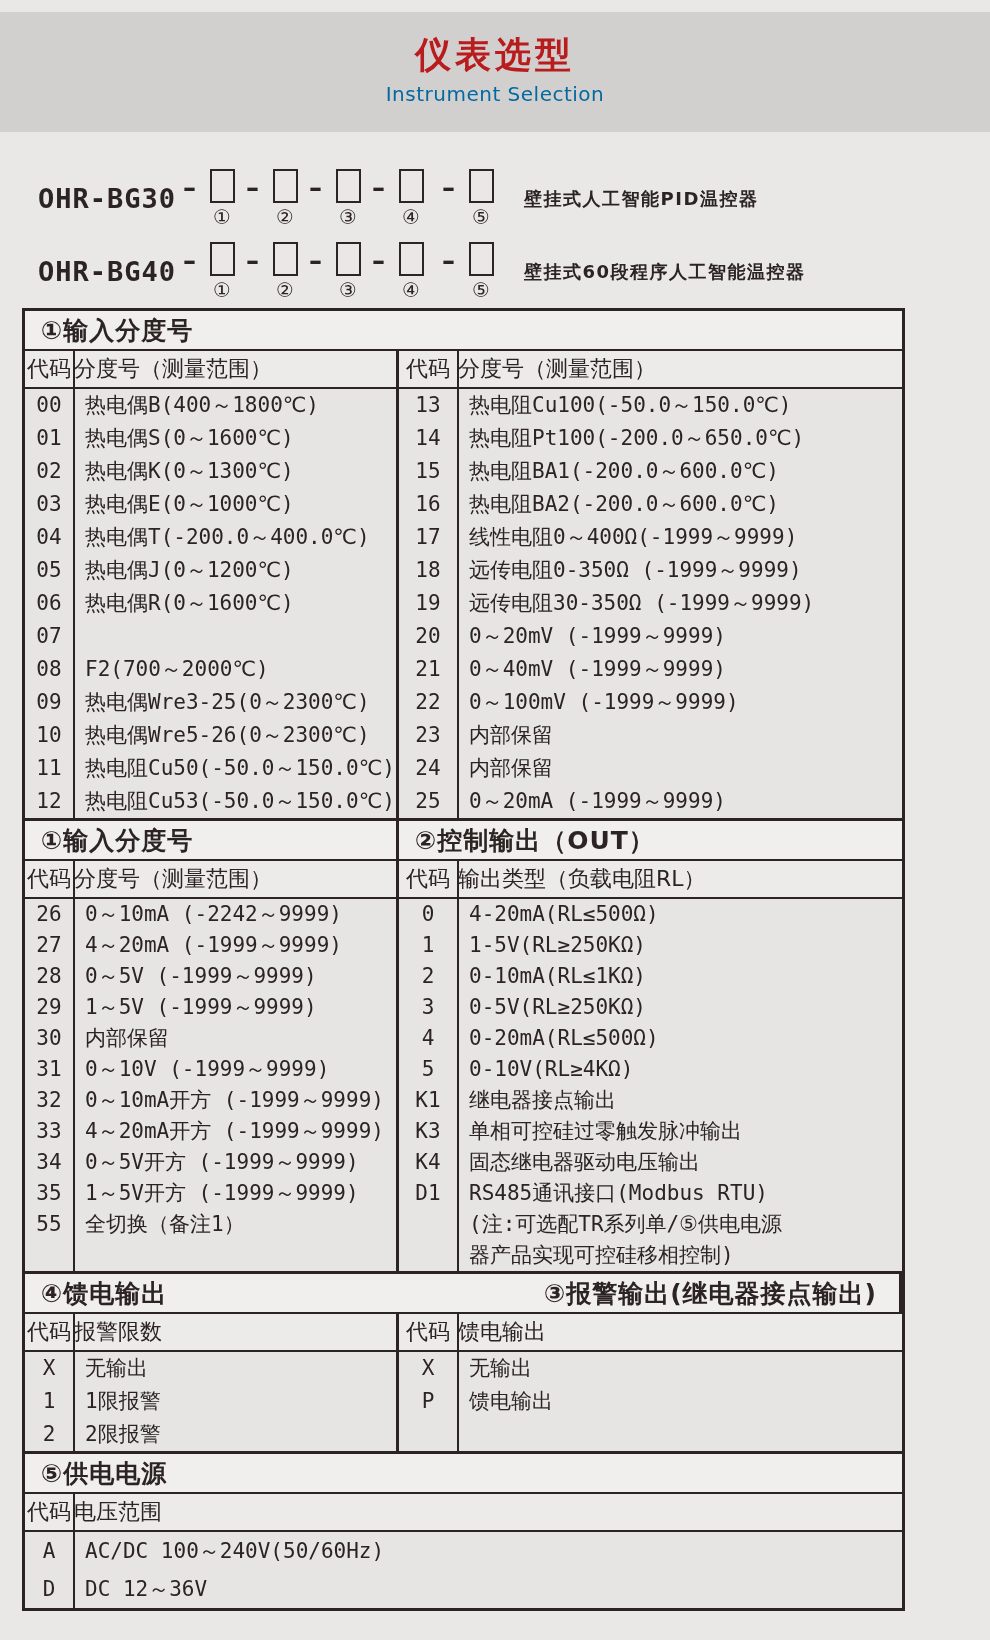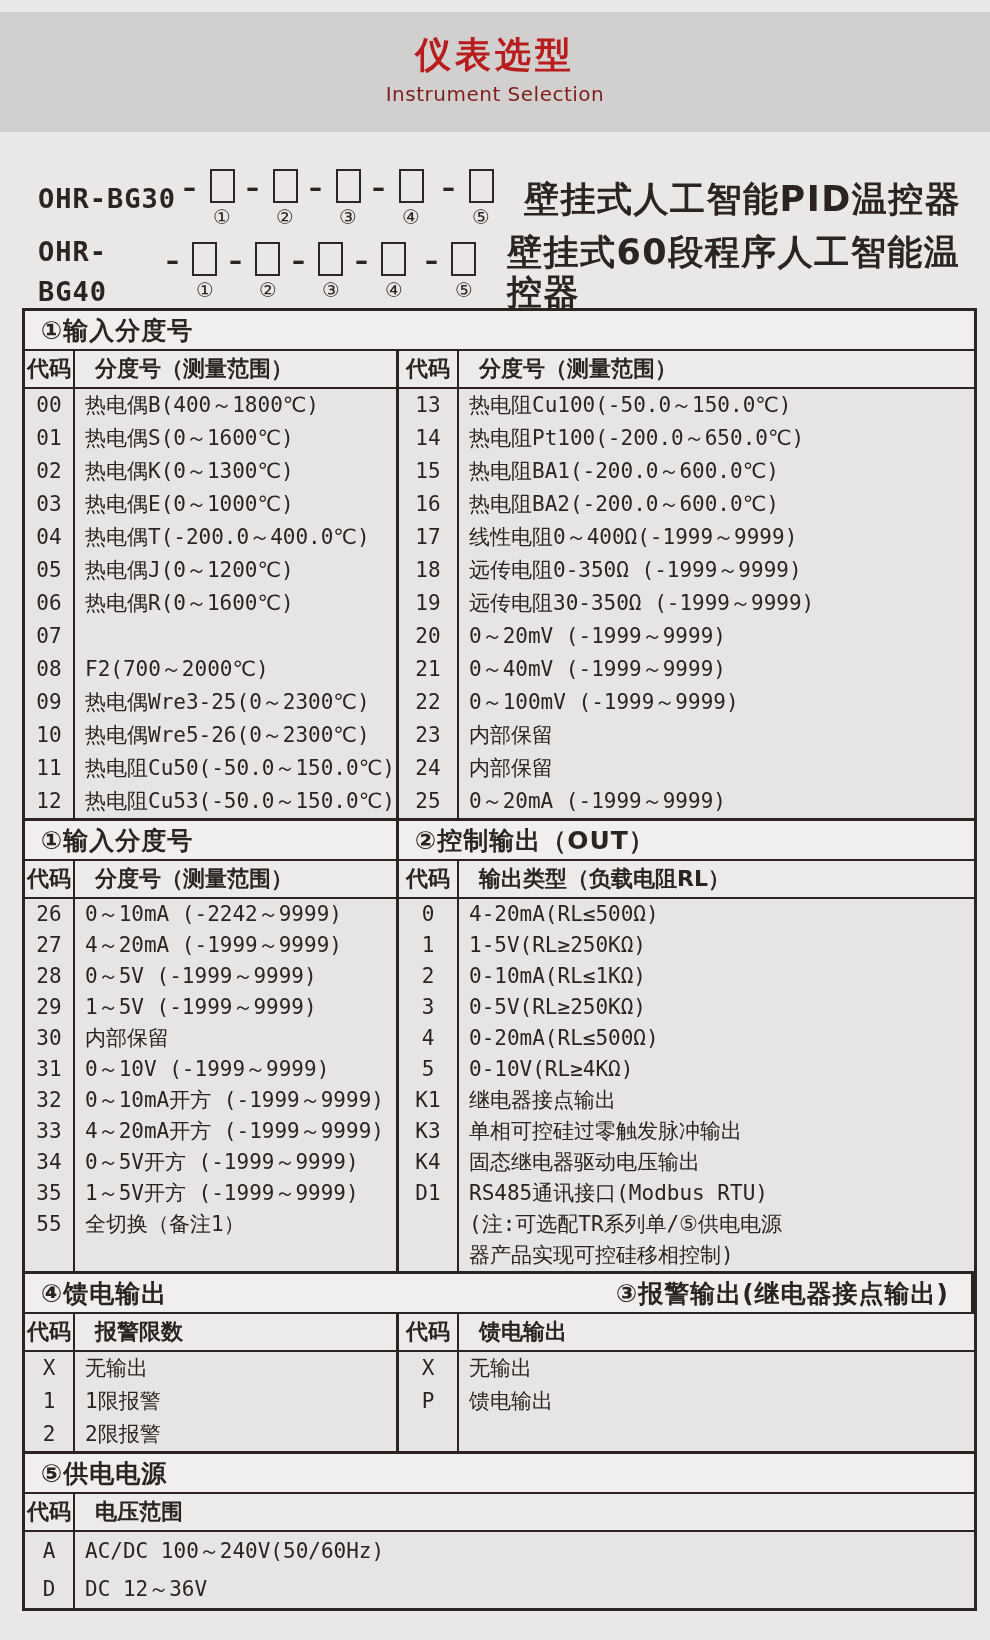--- a/index.html
+++ b/index.html
@@ -12,42 +12,42 @@
   
   .header-band {
     position:absolute; top:12px; left:0; width:990px; height:120px;
     background:#d1d0cf; text-align:center;
   }
   .page-title {
     margin-top:16px; font-size:36px; font-weight:bold;
     letter-spacing:4px; line-height:54px; color:#b91c1c;
   }
   .page-subtitle {
-    font-size:20px; line-height:24px; color:#7f1d1d; letter-spacing:0.5px;
+    font-size:20px; line-height:24px; color:#0369a1; letter-spacing:0.5px;
   }
   
   .models { position:absolute; top:162px; left:38px; width:930px; }
   .model-line { display:flex; align-items:center; height:73px; }
   .model-code {
     font-family:"DejaVu Sans Mono","DejaVu Sans",sans-serif;
     font-weight:bold; font-size:27px; line-height:40px; letter-spacing:1px;
   }
   .slots { display:flex; }
   .slot { display:flex; margin-left:7px; }
   .slot .dash { font-size:26px; font-weight:bold; line-height:38px; margin-right:9px; }
   .slot:last-child { margin-left:14px; }
   .boxcol { display:flex; flex-direction:column; align-items:center; width:34px; }
   .mbox { width:25px; height:34px; border:2px solid #2b2523; box-sizing:border-box; background:transparent; }
   .mnum { font-size:20px; line-height:22px; margin-top:3px; }
   .model-desc {
-    font-size:35px; font-weight:bold; line-height:40px; margin-left:26px; letter-spacing:1.5px;
+    font-size:18px; font-weight:bold; line-height:40px; margin-left:26px; letter-spacing:1.5px;
   }
   
   .sel-table {
-    position:absolute; top:308px; left:22px; width:955px;
+    position:absolute; top:308px; left:22px; width:883px;
     border:3px solid #2b2423; box-sizing:border-box;
     background:#e7e5e3;
   }
   .section + .section { border-top:3px solid #2b2423; }
   .sec-title {
     height:40px; line-height:40px; background:#f1efed;
     border-bottom:2px solid #2b2423;
     font-weight:bold; font-size:25px; letter-spacing:1px;
     padding-left:16px; box-sizing:border-box; white-space:nowrap;
   }
@@ -58,25 +58,25 @@
   .halves { display:flex; align-items:stretch; }
   .half { position:relative; box-sizing:border-box; }
   .half.left { width:374px; border-right:3px solid #2b2423; }
   .half.right { flex:1; }
   .vline { position:absolute; top:0; bottom:0; width:2px; background:#2b2423; }
   .half.left .vline, .half.single .vline { left:48px; }
   .half.right .vline { left:58px; }
   .cols-header {
     display:flex; height:36px; line-height:36px;
     border-bottom:2px solid #2b2423; background:#edebe9;
-    font-weight:bold; font-size:22px; white-space:nowrap;
+    font-weight:normal; font-size:22px; white-space:nowrap;
   }
   .code-h { width:48px; text-align:center; flex:none; }
   .half.right .code-h { width:58px; }
-  .label-h { padding-left:22px; }
+  .label-h { padding-left:1px; }
   .rows { font-family:"DejaVu Sans Mono","DejaVu Sans",sans-serif; }
   .trow { display:flex; font-size:21px; line-height:33px; white-space:nowrap; }
   .trow .code { width:48px; text-align:center; flex:none; }
   .half.right .trow .code { width:58px; }
   .trow .label { padding-left:12px; flex:1; }
   .sec-b .trow { line-height:31px; }
   .sec-b .halves { min-height:374px; }
   .sec-c .halves { min-height:108px; }
   .sec-d .trow { line-height:38px; }
   .sec-d .halves { min-height:80px; }

